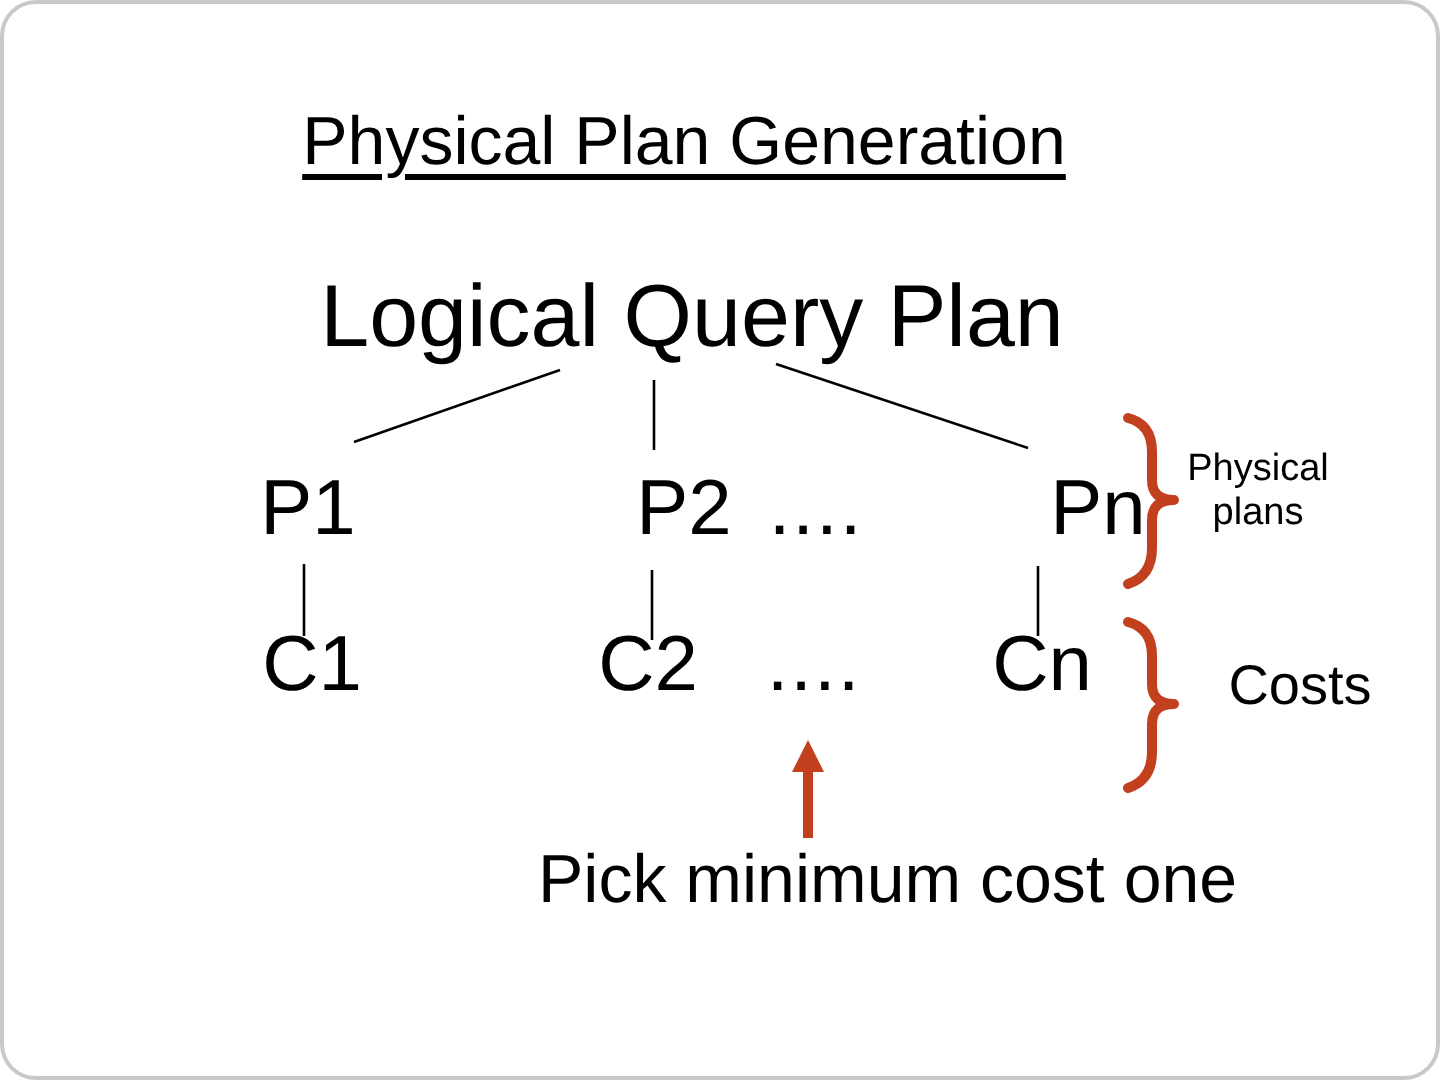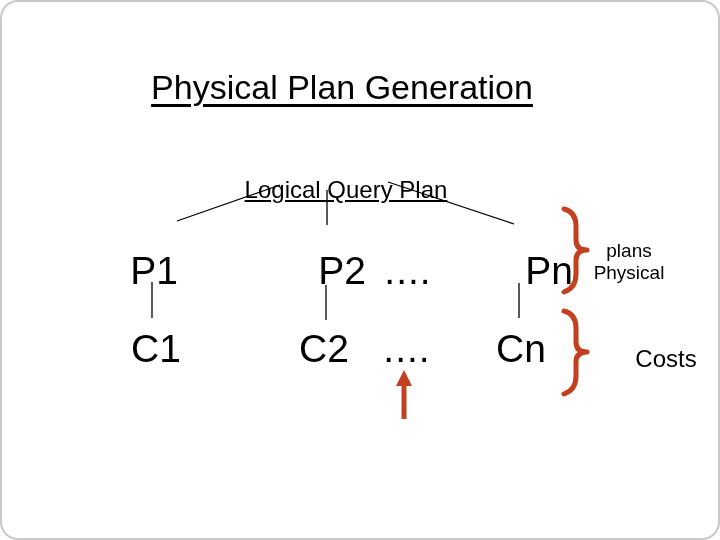--- a/index.html
+++ b/index.html
@@ -7,37 +7,37 @@
     position: relative;
     width: 720px; height: 540px;
     box-sizing: border-box;
     background: #ffffff;
     border: 2px solid #c9c9c9;
     border-radius: 18px;
     overflow: hidden;
     font-family: "Liberation Sans", "DejaVu Sans", sans-serif;
     color: #000;
   }
-  .abs { position: absolute; white-space: nowrap; margin-top: 16px; }
+  .abs { position: absolute; white-space: nowrap; }
   .center { transform: translateX(-50%); }
   #title {
     top: 50px; left: 340px;
     font-size: 34px;
     text-decoration: underline;
     text-decoration-thickness: 3px;
     text-underline-offset: 5px;
   }
-  #root-label { top: 158px; left: 344px; font-size: 24px; text-decoration: underline; }
+  #root-label { top: 132px; left: 344px; font-size: 44px; }
   .node { font-size: 39px; line-height: 34px; top: 0; }
   #plan-row .node { position: absolute; top: 236px; }
   #cost-row .node { position: absolute; top: 314px; }
   .ellipsis { letter-spacing: 1px; }
   .side-label { font-size: 19px; line-height: 22px; text-align: center; }
   #physical-plans-label { top: 222px; left: 627px; }
-  #costs-label { top: 330px; left: 664px; font-size: 24px; }
+  #costs-label { top: 330px; left: 648px; font-size: 28px; }
   #caption { top: 419px; left: 267px; font-size: 34px; }
   #diagram-svg { position: absolute; top: 0; left: 0; }
 </style>
 </head>
 <body>
 
 <div id="slide">
 
   <svg id="diagram-svg" width="720" height="540" viewBox="0 0 720 540">
 
@@ -71,19 +71,20 @@
   </div>
 
   <div id="cost-row">
     <span class="node abs center" style="left:154px">C1</span>
     <span class="node abs center" style="left:322px">C2</span>
     <span class="node abs center ellipsis" style="left:405px">....</span>
     <span class="node abs center" style="left:519px">Cn</span>
   </div>
 
   <div id="physical-plans-label" class="abs center side-label">
+    <div>Physical</div>
     <div>plans</div>
-    <div>Physical</div>
   </div>
   <div id="costs-label" class="abs center side-label">Costs</div>
 
+  <div id="caption" class="abs">Pick minimum cost one</div>
 
 </div>
 
 </body></html>

